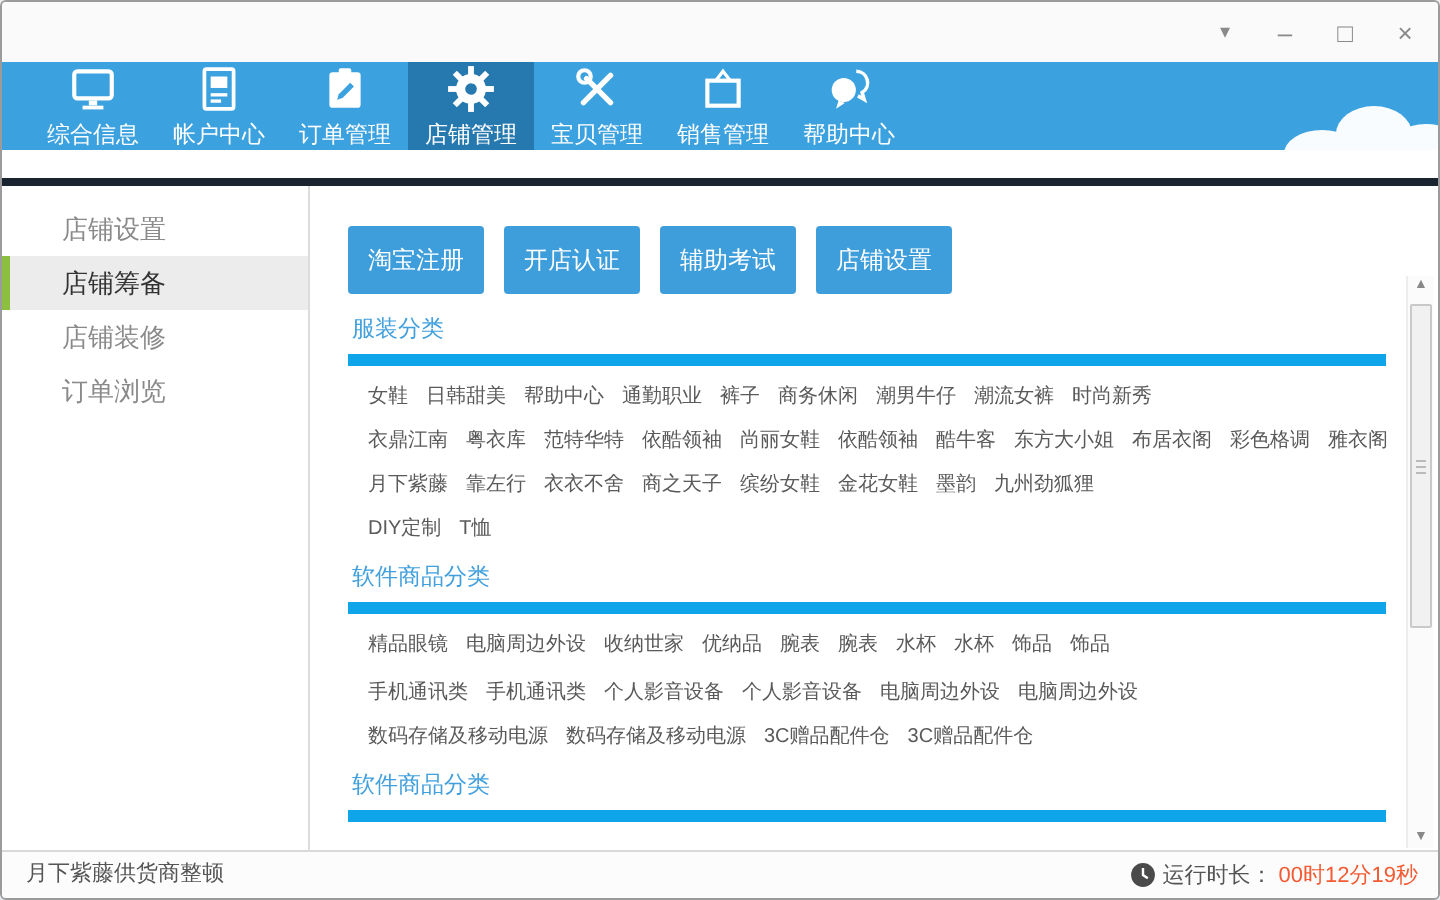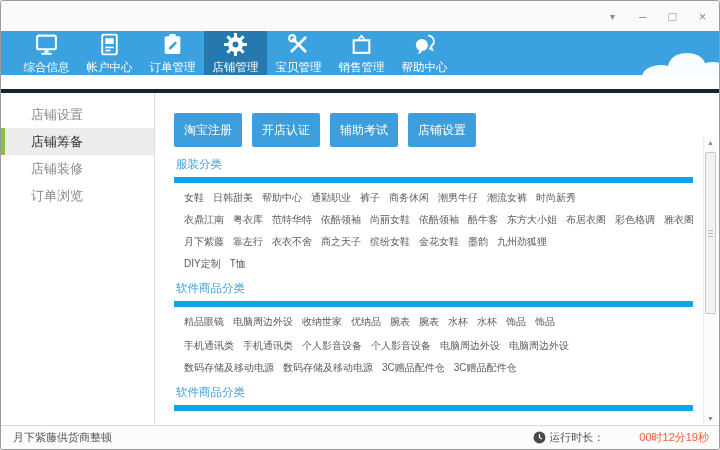--- a/index.html
+++ b/index.html
@@ -56,21 +56,21 @@
     border:1px solid #c9c9c9;border-radius:1px;cursor:pointer;}
   .sb-grip{position:absolute;left:2px;right:2px;top:50%;height:5px;margin-top:-3px;
     border-top:1px solid #bbb;border-bottom:1px solid #bbb;}
   .sb-grip:before{content:"";position:absolute;left:0;right:0;top:2px;border-top:1px solid #bbb;}
 
   
   .statusbar{position:absolute;left:0;right:0;bottom:0;height:23px;background:#fcfcfc;
     border-top:1px solid #d9d9d9;font-size:11px;color:#555;}
   .status-left{position:absolute;left:12px;top:0;line-height:22px;}
   .status-right{position:absolute;right:10px;top:0;height:22px;display:flex;align-items:center;gap:3px;}
-  .runtime-value{color:#f25b33;margin-left:32px;}
+  .runtime-value{color:#f25b33;}
 </style>
 </head>
 <body>
 
 <div class="window">
 
   <div class="titlebar">
     <div class="win-controls">
         <span class="wc">▾</span>
         <span class="wc">–</span>

